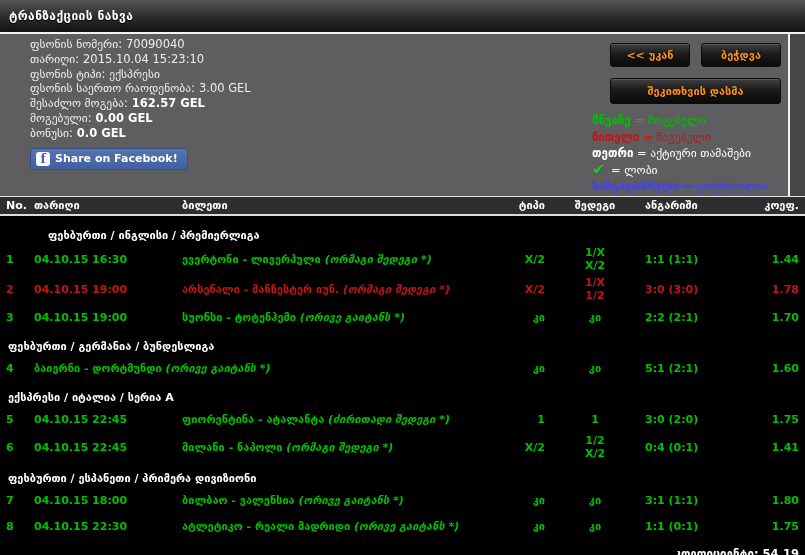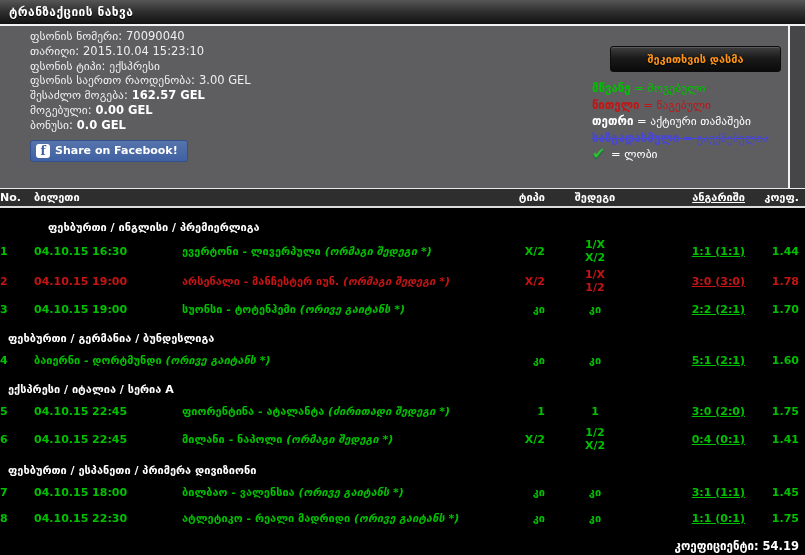--- a/index.html
+++ b/index.html
@@ -1,21 +1,21 @@
 <!DOCTYPE html>
 <html><head>
 <meta charset="utf-8">
 <style>
   * { margin:0; padding:0; box-sizing:border-box; }
   html,body { width:805px; height:555px; overflow:hidden; }
   body { font-family:"DejaVu Sans", sans-serif; background:#464648; }
 
   
   .titlebar {
-    height:26px; width:805px;
+    height:34px; width:805px;
     background:linear-gradient(#565656 0%, #2e2e2e 50%, #121212 100%);
     border-bottom:2px solid #f2f2f2;
     display:flex; align-items:center; padding:0 9px;
     color:#fff; font-weight:bold; font-size:12px; letter-spacing:.4px;
     text-shadow:0 1px 1px #000;
   }
 
   
   .top-area { position:relative; height:162px; width:805px; }
   .top-inner { width:790px; height:162px; background:#5e5e60; border-right:2px solid #f2f2f2; }
@@ -59,26 +59,26 @@
   .check-icon { color:#2fbf2f; font-size:16px; font-weight:bold; vertical-align:-1px; margin-right:2px; text-shadow:0 1px 1px #063; }
 
   
   .table { width:805px; height:369px; background:#000; overflow:hidden; }
   .thead {
     display:flex; align-items:center; height:20px;
     background:#2e2e2e; border-top:1px solid #e9e9e9; border-bottom:2px solid #dcdcdc;
     color:#fff; font-weight:bold; font-size:11px;
   }
   .c { flex-shrink:0; }
-  .c-no     { width:34px;  }
+  .c-no     { width:34px;  padding-left:6px; }
   .c-date   { width:148px; }
   .c-ticket { flex:1 1 auto; min-width:0; }
   .c-type   { width:80px;  text-align:right; }
   .c-result { width:100px; text-align:center; }
-  .c-score  { width:100px; text-align:right;text-decoration:underline; }
+  .c-score  { width:100px; text-align:left; }
   .c-coef   { width:60px;  text-align:right; padding-right:6px; }
 
   .section { padding:10px 0 2px 8px; color:#fff; font-weight:bold; font-size:11px; min-height:25px; }
   .trow { display:flex; align-items:center; min-height:26px; font-size:11px; font-weight:bold; padding:2px 0; }
   .trow .market { font-style:italic; }
   .won  { color:#00c000; }
   .lost { color:#c41414; }
   .rline { display:block; line-height:13px; }
   .rline:empty { display:none; }
   .tfoot { text-align:right; padding:8px 6px 0 0; color:#fff; font-weight:bold; font-size:11.5px; }
@@ -115,45 +115,50 @@
     <div class="info-row">
       <span>ბონუსი:</span><span class="val bold">0.0 GEL</span>
     </div>
     <div class="fb-btn">
       <span class="fb-icon">f</span>
       <span>Share on Facebook!</span>
     </div>
   </div>
 
   <div class="right-panel">
+    <div class="btn-row">
+      <div class="btn btn-small">&lt;&lt; უკან</div>
+      <div class="btn btn-small">ბეჭდვა</div>
+    </div>
     <div class="btn btn-wide">შეკითხვის დასმა</div>
 
     <div class="legend">
       <div class="legend-row leg-won">
         <span class="term">მწვანე</span><span> = მოგებული</span>
       </div>
       <div class="legend-row leg-lost">
         <span class="term">წითელი</span><span> = წაგებული</span>
       </div>
       <div class="legend-row leg-active">
         <span class="term">თეთრი</span><span> = აქტიური თამაშები</span>
       </div>
+      <div class="legend-row leg-check">
+        <span class="check-icon">✔</span><span> = ლობი</span>
+      </div>
       <div class="legend-row leg-void">
         <span class="term">ხაზგადასმული</span><span> = გაუქმებულია</span>
-      </div>
-      <div class="legend-row leg-check">
-        <span class="check-icon">✔</span><span> = ლობი</span>
       </div>
     </div>
   </div>
 </div>
 
 <div class="table">
   <div class="thead">
     <div class="c c-no">No.</div>
+    <div class="c c-date">თარიღი</div>
     <div class="c c-ticket">ბილეთი</div>
     <div class="c c-type">ტიპი</div>
     <div class="c c-result">შედეგი</div>
     <div class="c c-score">ანგარიში</div>
     <div class="c c-coef">კოეფ.</div>
   </div>
 
   <div class="section" style="padding-top:13px;padding-left:48px;">ფეხბურთი / ინგლისი / პრემიერლიგა</div>
 
   <div class="trow won">
@@ -238,21 +243,21 @@
 
   <div class="trow won">
     <div class="c c-no">7</div>
     <div class="c c-date">04.10.15 18:00</div>
     <div class="c c-ticket"><span>ბილბაო - ვალენსია</span> <span class="market">(ორივე გაიტანს *)</span></div>
     <div class="c c-type">კი</div>
     <div class="c c-result">
         <span class="rline">კი</span>
       </div>
     <div class="c c-score">3:1 (1:1)</div>
-    <div class="c c-coef">1.45</div>
+    <div class="c c-coef">1.80</div>
   </div>
 
   <div class="trow won">
     <div class="c c-no">8</div>
     <div class="c c-date">04.10.15 22:30</div>
     <div class="c c-ticket"><span>ატლეტიკო - რეალი მადრიდი</span> <span class="market">(ორივე გაიტანს *)</span></div>
     <div class="c c-type">კი</div>
     <div class="c c-result">
         <span class="rline">კი</span>
       </div>

